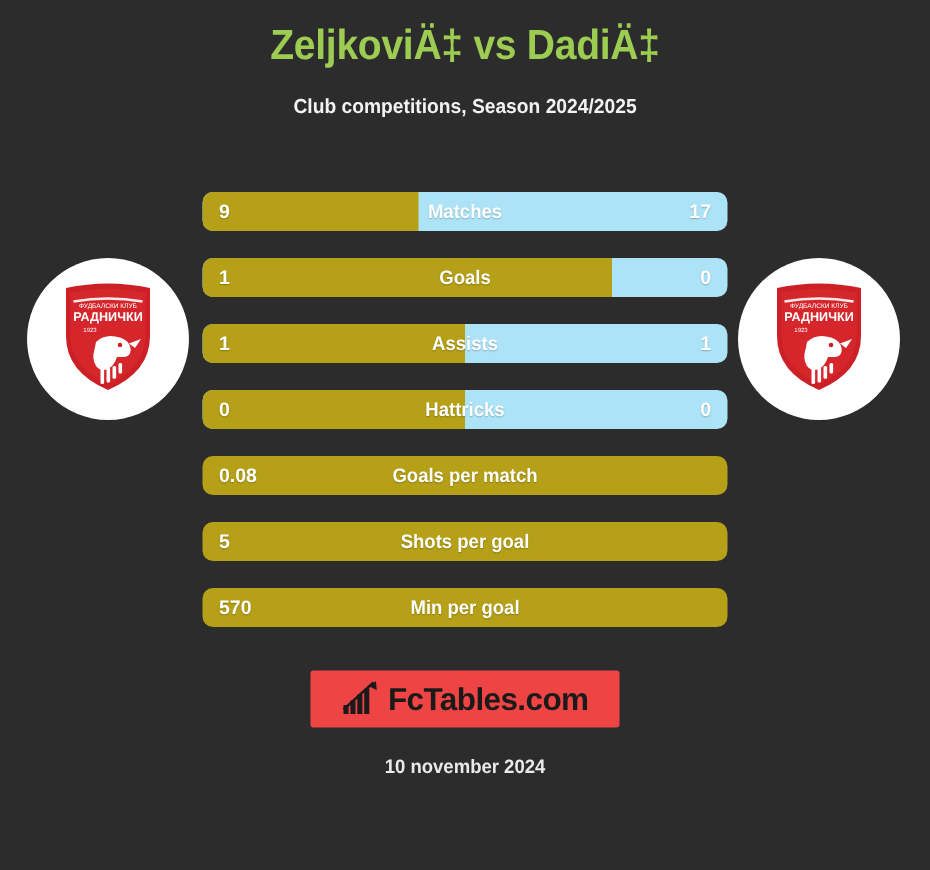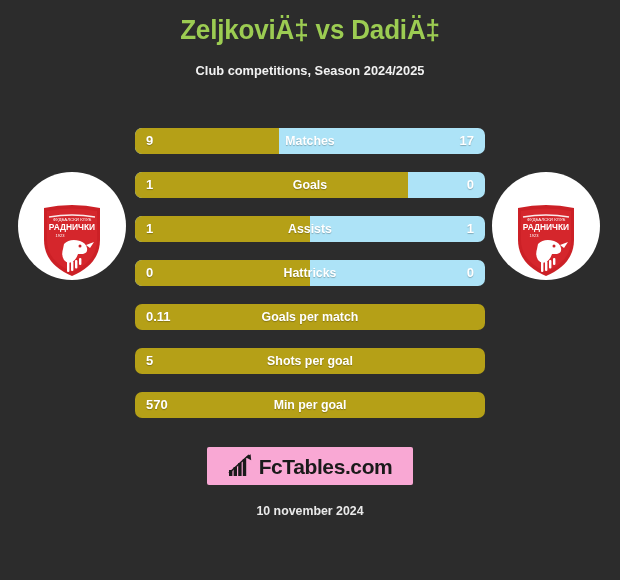--- a/index.html
+++ b/index.html
@@ -62,21 +62,21 @@
     position: absolute;
     left: 0; top: 0;
     width: 108px;
     height: 108px;
     background: #ffffff;
     border-radius: 50%;
   }
   .crest-shield {
     position: absolute;
     left: 50%;
-    top: 32px;
+    top: 16px;
     width: 60px;
     height: 74px;
     margin-left: -30px;
   }
   .shield-svg { display: block; width: 60px; height: 74px; }
 
   
   .bars {
     position: absolute;
     left: 135px;
@@ -121,21 +121,21 @@
   .bar-val.left  { left: 11px; }
   .bar-val.right { right: 11px; }
 
   
   .fctables {
     position: absolute;
     left: 207px;
     top: 447px;
     width: 206px;
     height: 38px;
-    background: #f9a8d4;
+    background: #ef4444;
     border-radius: 2px;
     display: flex;
     align-items: center;
     justify-content: center;
   }
   .fct-icon {
     width: 26px;
     height: 24px;
     margin-right: 5px;
     display: block;
@@ -246,21 +246,21 @@
     </div>
 
     <div class="bar-row">
       <div class="bar-fill" style="width:50%"></div>
       <div class="bar-val left">0</div>
       <div class="bar-label">Hattricks</div>
       <div class="bar-val right">0</div>
     </div>
 
     <div class="bar-row single">
-      <div class="bar-val left">0.11</div>
+      <div class="bar-val left">0.08</div>
       <div class="bar-label">Goals per match</div>
     </div>
 
     <div class="bar-row single">
       <div class="bar-val left">5</div>
       <div class="bar-label">Shots per goal</div>
     </div>
 
     <div class="bar-row single">
       <div class="bar-val left">570</div>

